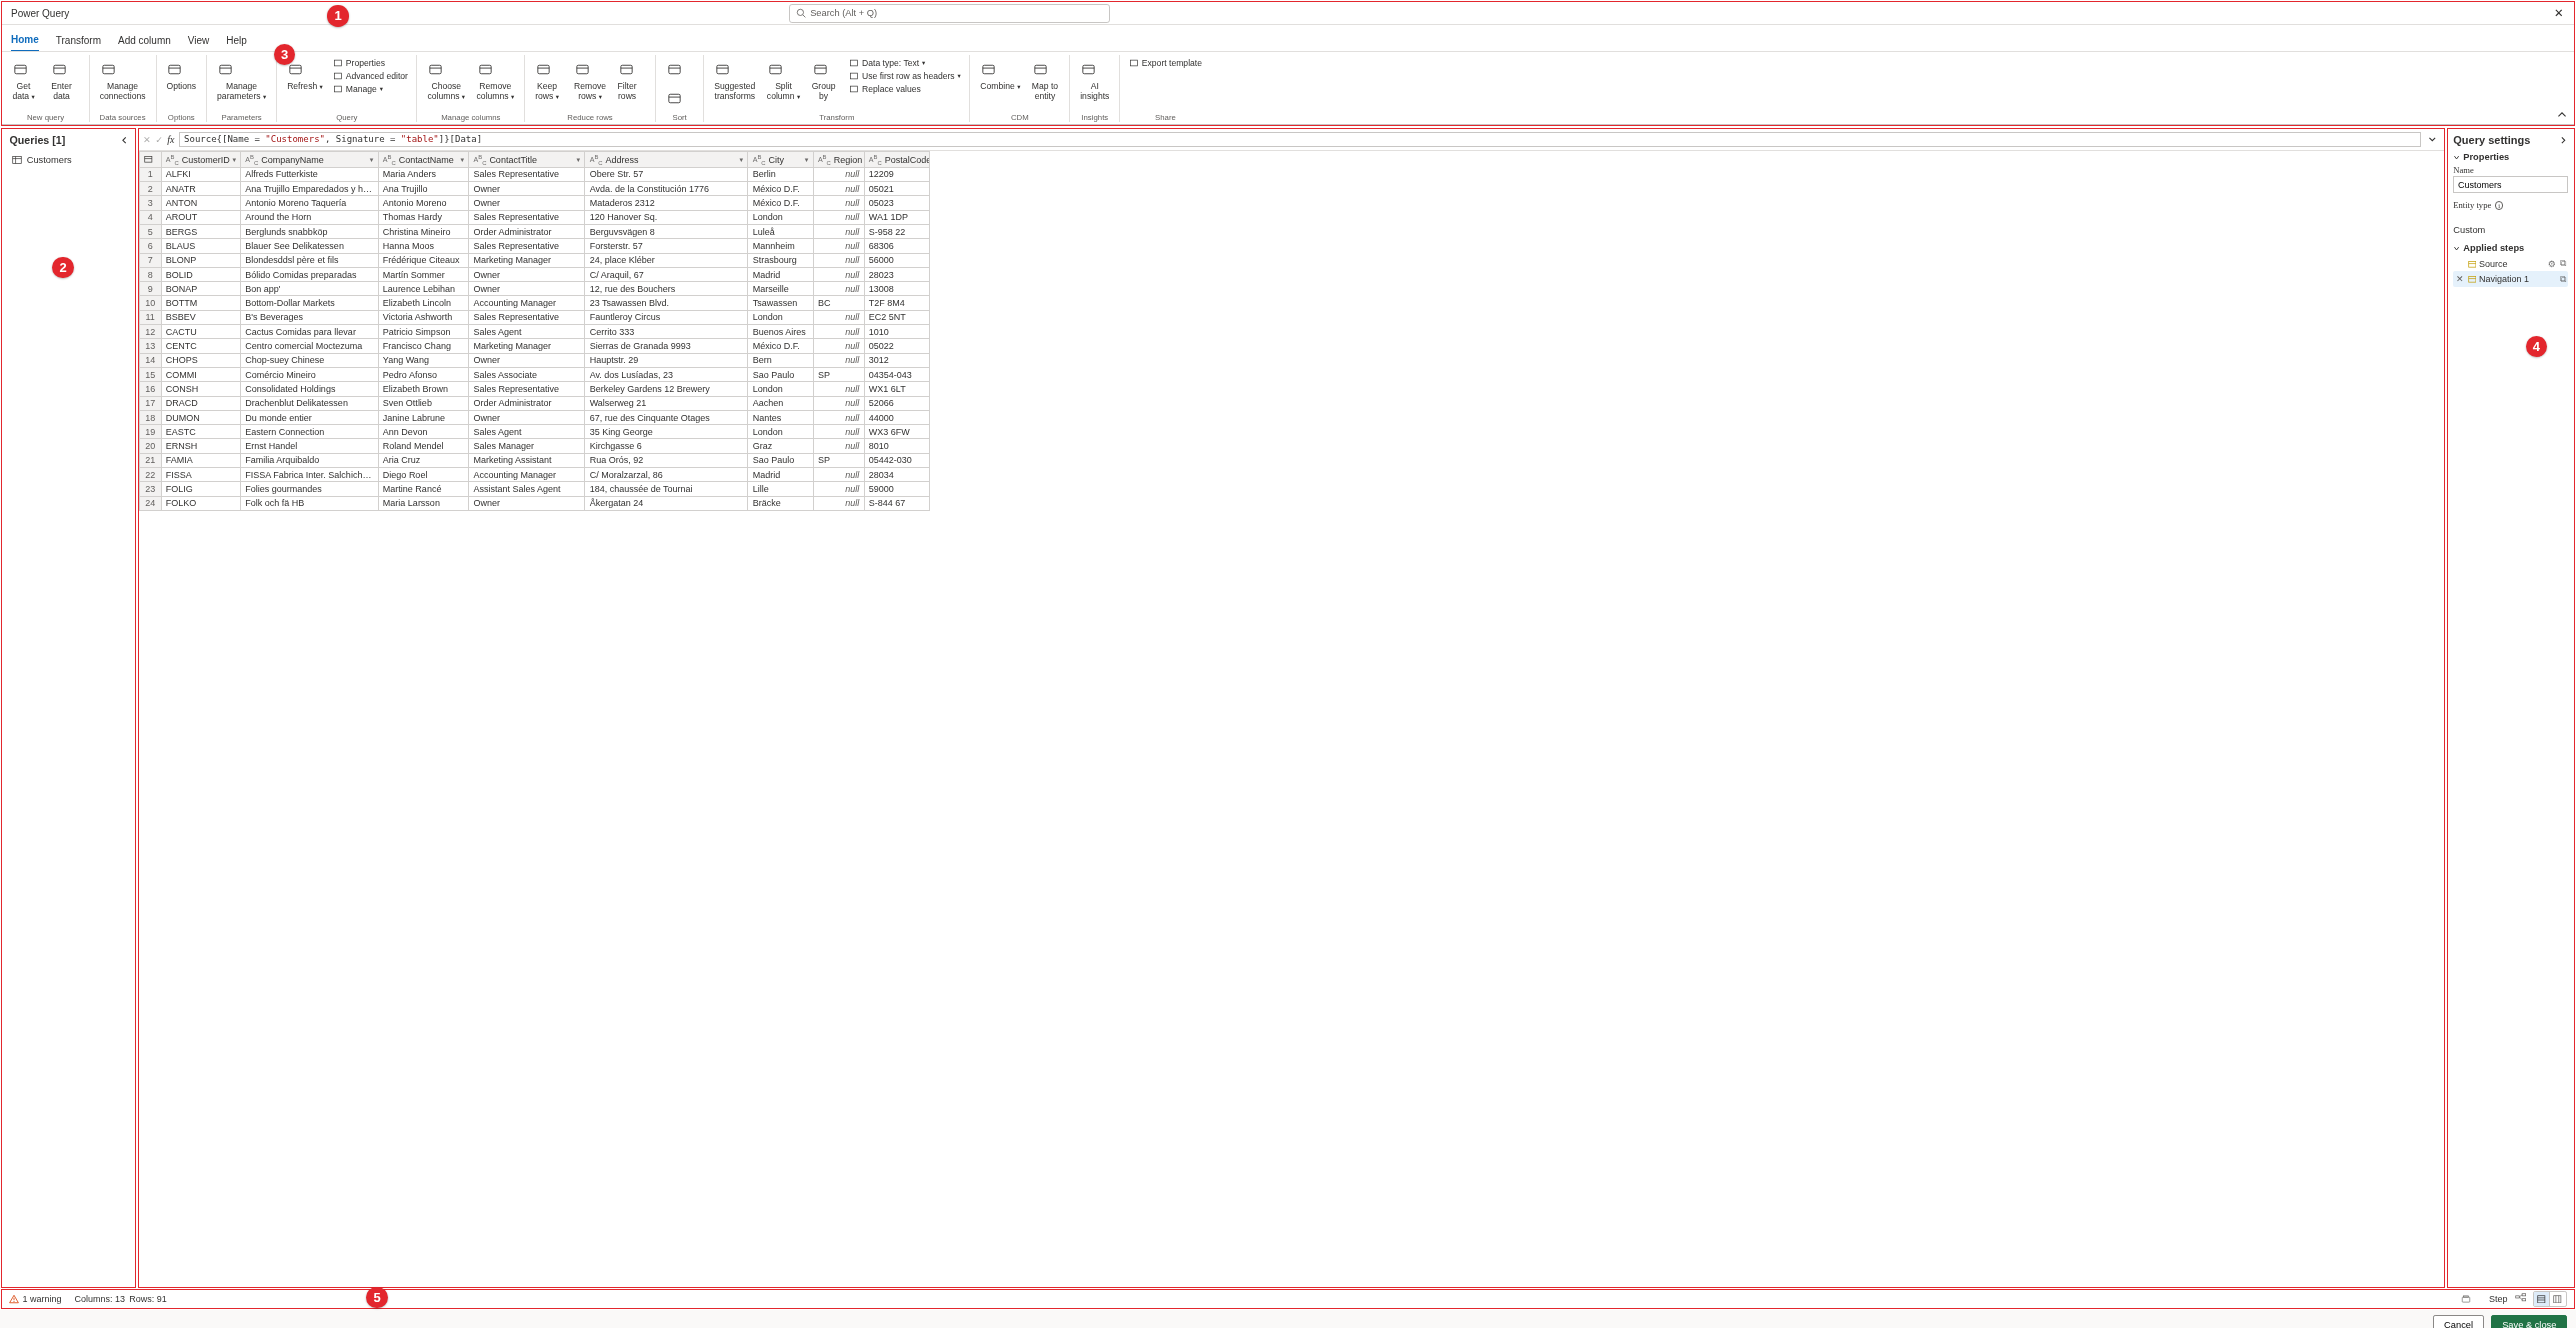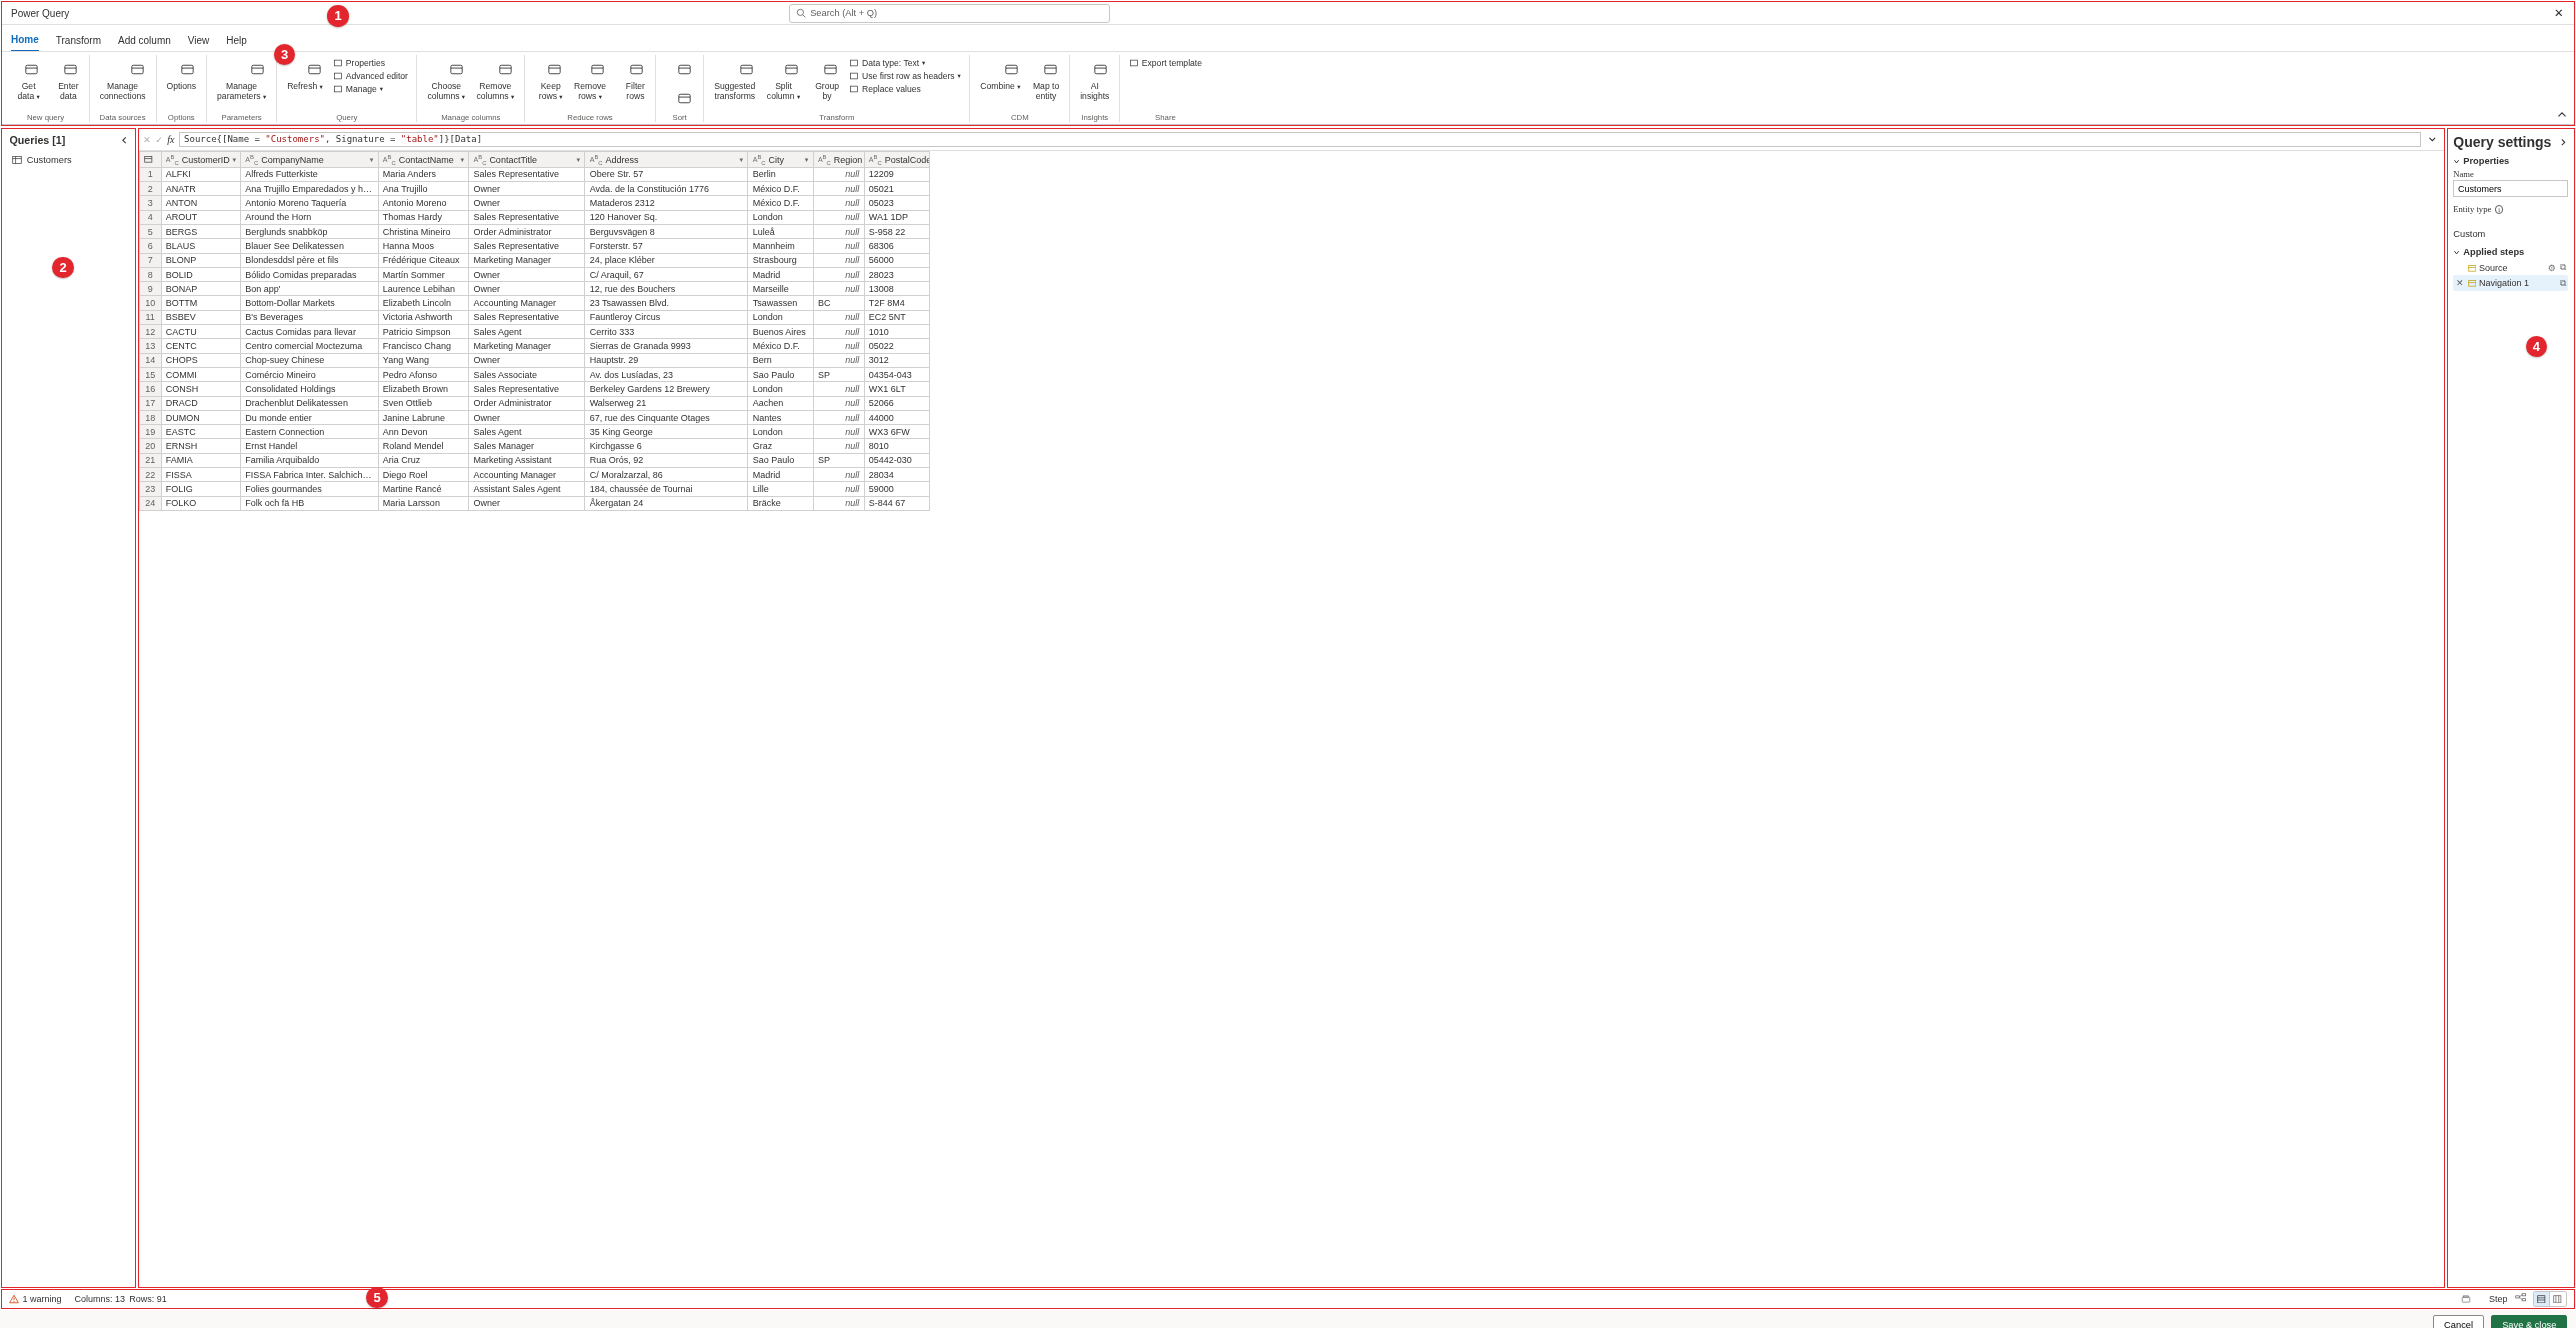--- a/index.html
+++ b/index.html
@@ -55,21 +55,21 @@
   .ribbon-group {
     display: flex;
     flex-direction: column;
     align-items: center;
     border-right: 0.7px solid #e1dfdd;
     padding: 1.4px 5.7px 0 5.7px;
   }
   .ribbon-group:last-of-type { border-right: none; }
   .ribbon-group .controls { display: flex; align-items: flex-start; gap: 2.9px; flex: 1;}
   .ribbon-group .grouplabel { font-size: 7.8px; color: #605e5c; margin-top: 1.4px; text-align: center;}
-  .rbtn { display: flex; flex-direction: column; align-items: flex-end; justify-content: flex-start; padding: 1.4px 4.3px; cursor: pointer; border-radius: 2.1px; min-width: 36px; text-align:center; font-size: 8.6px; line-height: 1.2;}
+  .rbtn { display: flex; flex-direction: column; align-items: flex-start; justify-content: flex-start; padding: 1.4px 4.3px; cursor: pointer; border-radius: 2.1px; min-width: 36px; text-align:center; font-size: 8.6px; line-height: 1.2;}
   .rbtn .ricon { height: 23px; display:flex; align-items:center; justify-content:center; }
   .smallbtn { display:flex; align-items:center; gap:2.9px; padding: 1.4px 2.9px; cursor:pointer; font-size:8.6px; border-radius:2.1px; white-space:nowrap;}
   .stack { display:flex; flex-direction:column; gap:0px; }
   .collapse-ribbon { position:absolute; right:7.1px; bottom:4.3px; cursor:pointer; }
   
   .main {
     display: flex;
     height: calc(100vh - 23px - 26px - 68px - 20px - 28.5px);
   }
   .queries-pane {
@@ -111,21 +111,21 @@
   .rownum { background:#f3f2f1; text-align:center; color:#605e5c; width:21.4px;}
   .cornercell { background:#f3f2f1; }
   td.null { text-align:right; font-style:italic; color:#605e5c; }
   .settings-pane {
     width: 128px;
     border: 1.4px solid #e3262d;
     margin: 1.4px;
     padding: 4.3px 5.7px;
     position:relative;
   }
-  .settings-pane h3 { margin: 1.4px 0 5.7px 0; font-size: 14px; font-weight:600; display:flex; justify-content:space-between; align-items:center;}
+  .settings-pane h3 { margin: 1.4px 0 5.7px 0; font-size: 11px; font-weight:600; display:flex; justify-content:space-between; align-items:center;}
   .settings-pane .section-title { font-size:9.3px; font-weight:600; margin: 4.3px 0 2.9px 0; display:flex; align-items:center; gap:2.9px;}
   .settings-pane label { font-size:8.6px;font-family:Liberation Serif, serif; }
   .settings-pane input[type=text] { width:100%; border:0.7px solid #c8c6c4; padding:2.1px 3.6px; margin-top:1.4px; font-size:9px;}
   .step-item { display:flex; align-items:center; gap:2.9px; padding:2.1px 1.4px; font-size:9px; cursor:pointer; border-radius:2.1px;}
   .step-item.selected { background: #e5f1fb; }
   .step-item .xdel { width:10px; text-align:center; color:#605e5c;}
   .step-item .right-ico { margin-left:auto; opacity:0.7; }
   
   .statusbar {
     height: 20px; border: 1.4px solid #e3262d; margin: 0 1.4px 1.4px 1.4px;

